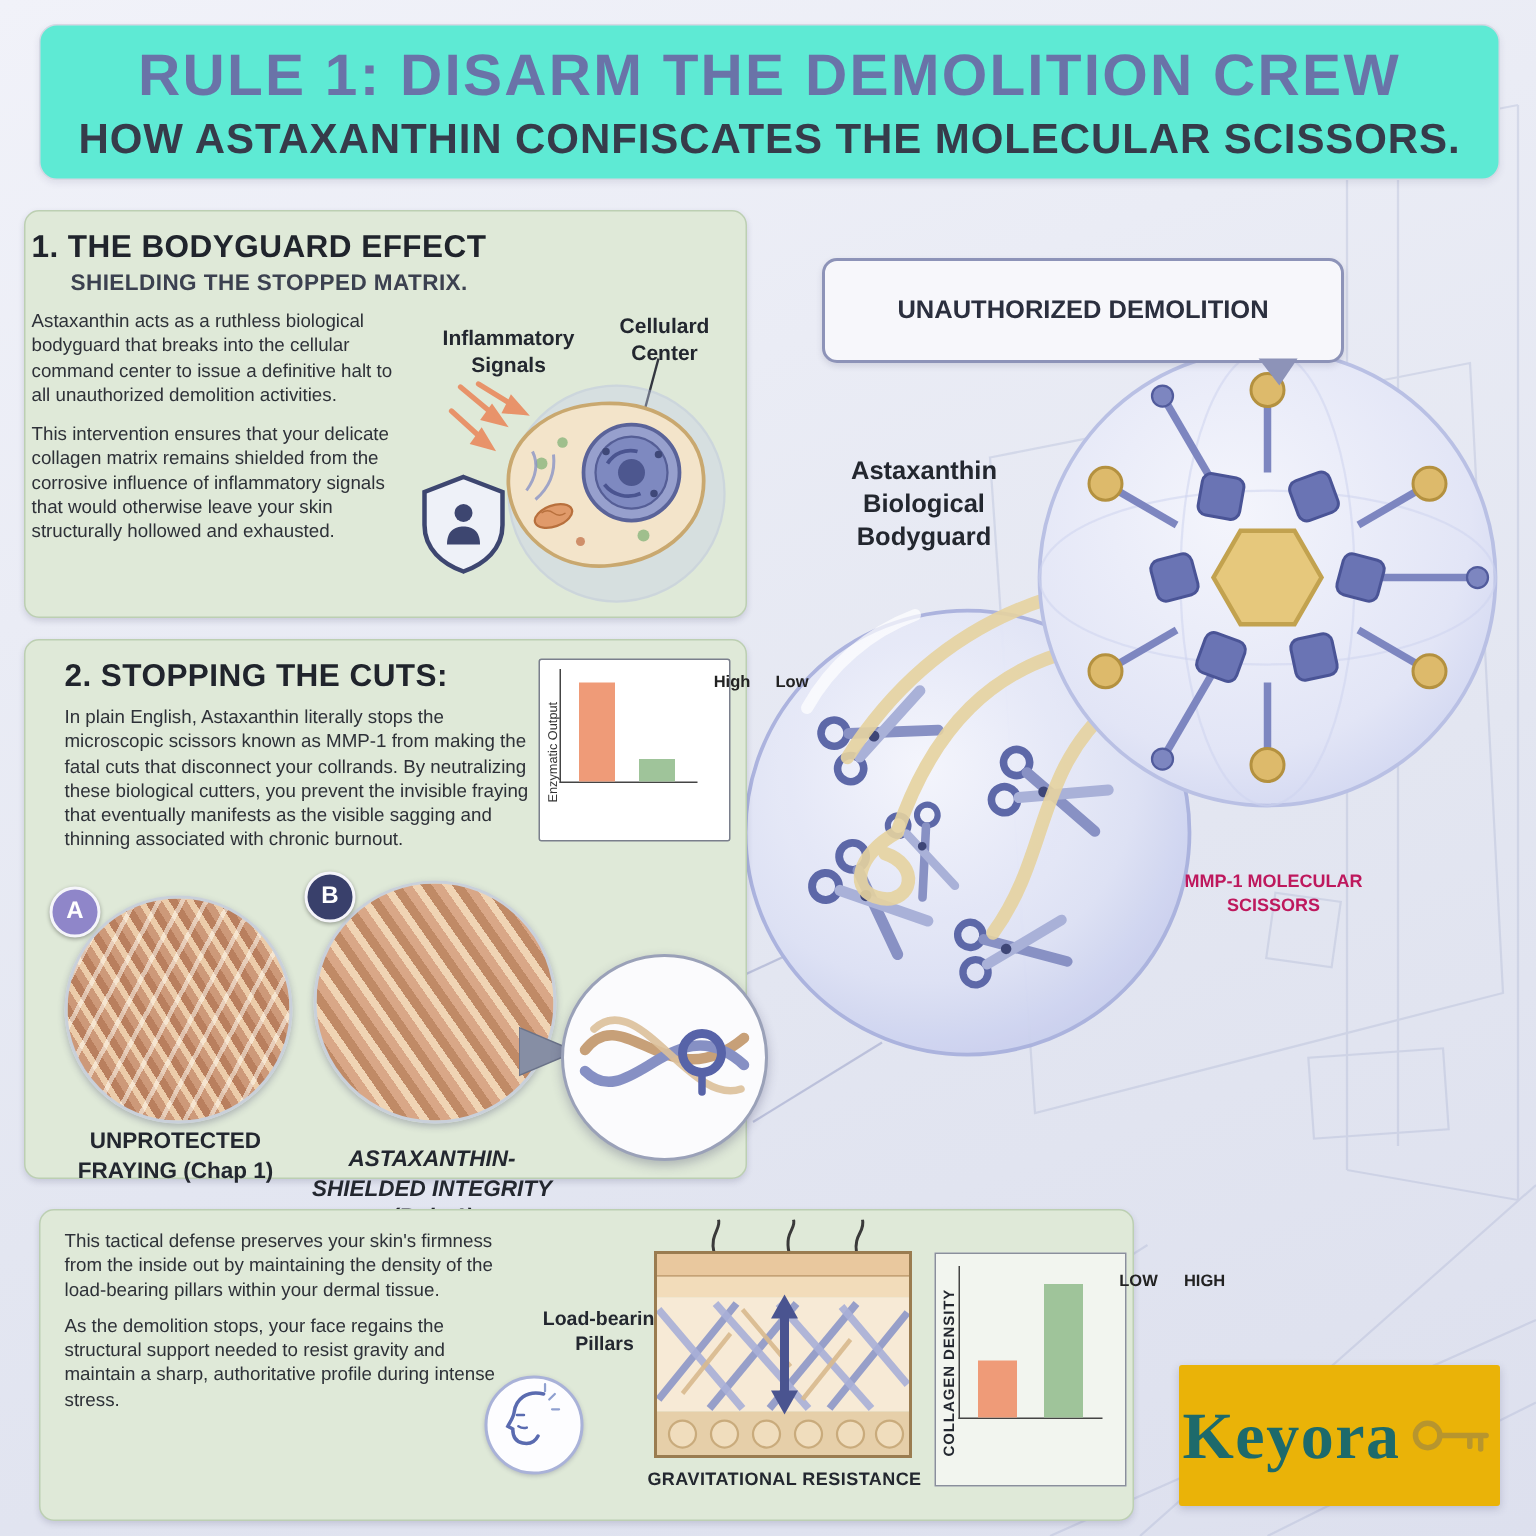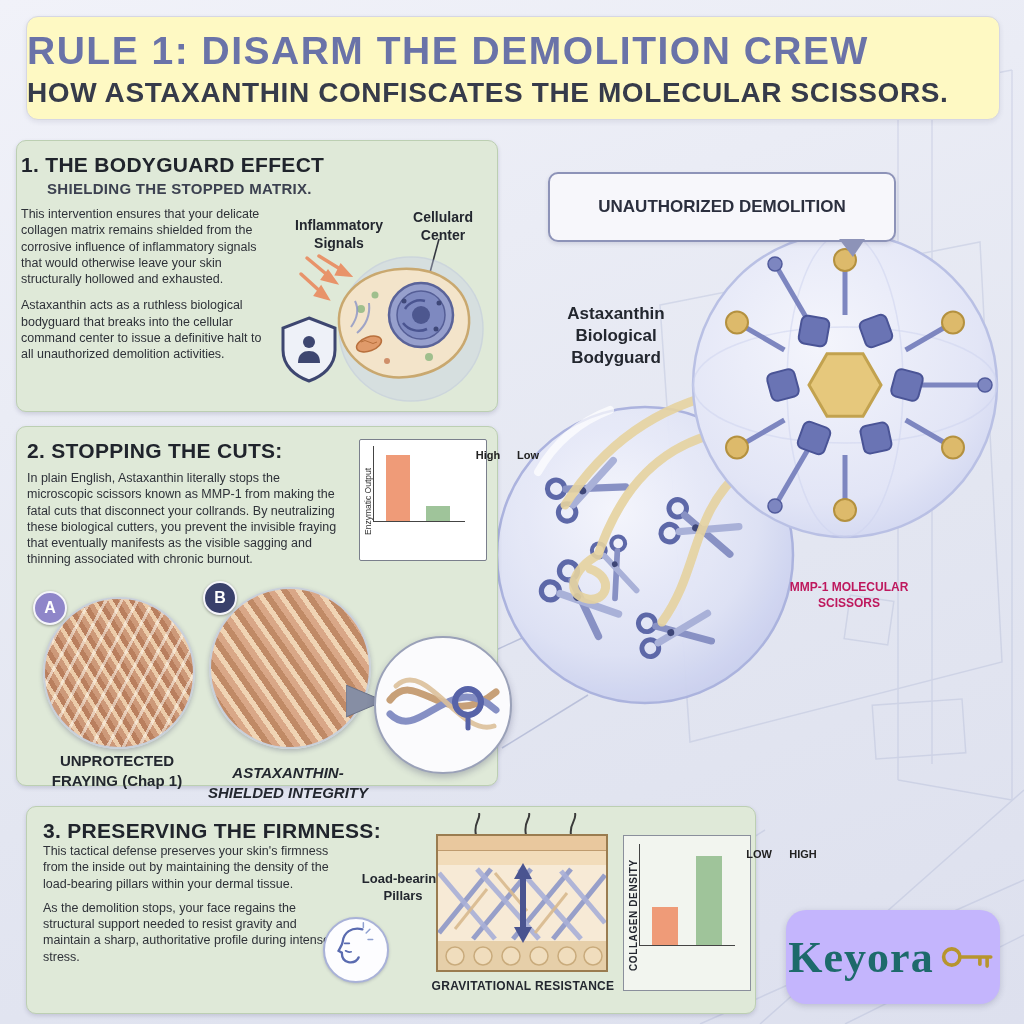--- a/index.html
+++ b/index.html
@@ -5,23 +5,23 @@
   html,body{margin:0;padding:0;}
   body{width:1024px;height:1024px;overflow:hidden;
        font-family:"Liberation Sans",sans-serif;
        background:linear-gradient(160deg,#f1f2f9 0%,#e3e6f1 60%,#dde0ee 100%);
        position:relative;color:#2e3138;}
   .abs{position:absolute;}
   .page{width:1024px;height:1024px;position:relative;}
   .bg-svg{left:0;top:0;width:1024px;height:1024px;z-index:0;pointer-events:none;}
 
   
-  .header{left:26px;top:16px;width:972px;height:102px;background:#fef9c3;
+  .header{left:26px;top:16px;width:972px;height:102px;background:#5eead4;
           border:1px solid #d6d7e3;border-radius:12px;box-shadow:0 2px 5px rgba(60,60,100,.10);
-          z-index:2;}
+          text-align:center;z-index:2;}
   .title{margin-top:12px;font-size:39px;font-weight:bold;color:#6a73a8;letter-spacing:1.5px;}
   .subtitle{margin-top:4px;font-size:28px;font-weight:bold;color:#363b4a;letter-spacing:.6px;}
 
   
   .green-box{background:#dfe9d8;border:1px solid #bccfb2;border-radius:10px;
              box-shadow:0 2px 4px rgba(60,60,100,.18);z-index:2;}
   .s-heading{font-size:21px;font-weight:bold;color:#20242c;letter-spacing:.3px;}
   .body-text{font-size:12.5px;line-height:1.3;color:#2e3138;margin:0 0 10px 0;}
 
   .s1{left:16px;top:140px;width:482px;height:272px;padding:12px 4px;box-sizing:border-box;}
@@ -42,21 +42,21 @@
            box-shadow:0 2px 4px rgba(60,60,100,.15);}
   .callout .tail{position:absolute;right:26px;bottom:-17px;width:0;height:0;
            border-left:8px solid transparent;border-right:18px solid transparent;
            border-top:18px solid #8d93b8;transform:skewX(18deg);}
 
   .molecule-label{left:550px;top:303px;width:132px;text-align:center;font-size:17px;
            font-weight:bold;color:#23272f;line-height:1.3;z-index:2;}
   .scissors-label{left:786px;top:580px;width:126px;text-align:center;font-size:12px;
            font-weight:bold;color:#be185d;line-height:1.3;z-index:2;}
 
-  .s2{left:16px;top:426px;width:482px;height:360px;padding:12px 10px;box-sizing:border-box;}
+  .s2{left:16px;top:426px;width:482px;height:360px;padding:12px 26px;box-sizing:border-box;}
   .s2 .body-text{width:318px;margin-top:7px;}
   
   .chart1{right:10px;top:12px;width:128px;height:122px;background:#ffffff;
           border:1.5px solid #7a7f8c;border-radius:2px;display:flex;padding:6px 4px 4px 3px;box-sizing:border-box;}
   .ylab1{writing-mode:vertical-rl;transform:rotate(180deg);font-size:8.5px;color:#333;
          text-align:center;width:13px;}
   .cright{display:flex;flex-direction:row;}
   .plot1{height:76px;width:92px;border-left:1.5px solid #444;border-bottom:1.5px solid #444;
          display:flex;align-items:flex-end;gap:16px;padding:0 0 0 12px;box-sizing:border-box;}
   .plot1 .bar{width:24px;}
@@ -96,21 +96,21 @@
   .chart2{left:596px;top:28px;width:128px;height:156px;background:#f2f5ef;
           border:1.5px solid #8a8f9c;display:flex;padding:8px 4px 4px 4px;box-sizing:border-box;}
   .ylab2{writing-mode:vertical-rl;transform:rotate(180deg);font-size:10px;font-weight:bold;
          color:#23272f;letter-spacing:.6px;text-align:center;width:16px;}
   .plot2{height:102px;width:96px;border-left:1.5px solid #444;border-bottom:1.5px solid #444;
          display:flex;align-items:flex-end;gap:18px;padding:0 0 0 12px;box-sizing:border-box;}
   .plot2 .bar{width:26px;}
   .cats2{display:flex;gap:8px;padding:4px 0 0 6px;font-size:11px;color:#222;font-weight:bold;}
   .cats2 span{width:36px;text-align:center;}
 
-  .brand-box{left:786px;top:910px;width:214px;height:94px;background:#c4b5fd;border-radius:20px;
+  .brand-box{left:786px;top:910px;width:214px;height:94px;background:#eab308;border-radius:2px;
           box-shadow:0 2px 6px rgba(60,60,100,.22);z-index:2;
           display:flex;align-items:center;justify-content:center;gap:6px;}
   .brand-name{font-family:"Liberation Serif",serif;font-size:44px;font-weight:600;color:#1d6a6b;letter-spacing:1px;}
 </style>
 </head>
 <body>
 
 <div class="page">
 
   <svg class="abs bg-svg" viewBox="0 0 1024 1024">
@@ -215,22 +215,22 @@
   </svg>
 
   <header class="header abs">
     <div class="title">RULE 1: DISARM THE DEMOLITION CREW</div>
     <div class="subtitle">HOW ASTAXANTHIN CONFISCATES THE MOLECULAR SCISSORS.</div>
   </header>
 
   <section class="green-box abs s1">
     <div class="s-heading">1. THE BODYGUARD EFFECT</div>
     <div class="s1-sub">SHIELDING THE STOPPED MATRIX.</div>
+    <p class="body-text">Astaxanthin acts as a ruthless biological bodyguard that breaks into the cellular command center to issue a definitive halt to all unauthorized demolition activities.</p>
     <p class="body-text">This intervention ensures that your delicate collagen matrix remains shielded from the corrosive influence of inflammatory signals that would otherwise leave your skin structurally hollowed and exhausted.</p>
-    <p class="body-text">Astaxanthin acts as a ruthless biological bodyguard that breaks into the cellular command center to issue a definitive halt to all unauthorized demolition activities.</p>
 
     <div class="abs lab-inflammatory">Inflammatory Signals</div>
     <div class="abs lab-cellular">Cellulard Center</div>
 
     <svg class="abs infl-arrows" viewBox="0 0 75 55">
       <g stroke="#e8936a" stroke-width="3.5" fill="#e8936a" stroke-linecap="round">
         <path d="M10,4 L34,24" fill="none"></path>
           <polygon points="38,28 26,25 31,18"></polygon>
         <path d="M4,20 L26,40" fill="none"></path>
           <polygon points="30,44 19,41 24,34"></polygon>
@@ -311,21 +311,20 @@
     <svg viewBox="0 0 134 134" width="134" height="134" style="border-radius:50%;">
       <path d="M14,62 C40,28 70,96 120,54" stroke="#c7a078" stroke-width="7" fill="none" stroke-linecap="round"></path>
       <path d="M14,76 C44,106 74,30 120,72" stroke="#8690c4" stroke-width="7" fill="none" stroke-linecap="round"></path>
       <path d="M20,48 C50,20 84,100 118,88" stroke="#dcc09a" stroke-width="5" fill="none" opacity="0.9" stroke-linecap="round"></path>
       <circle cx="92" cy="64" r="13" fill="none" stroke="#5763a8" stroke-width="6"></circle>
       <path d="M92,77 v13" stroke="#5763a8" stroke-width="5" stroke-linecap="round"></path>
     </svg>
   </div>
 
   <section class="green-box abs s3">
-    <div class="s-heading">3. PRESERVING THE FIRMNESS:</div>
     <p class="body-text">This tactical defense preserves your skin's firmness from the inside out by maintaining the density of the load-bearing pillars within your dermal tissue.</p>
     <p class="body-text">As the demolition stops, your face regains the structural support needed to resist gravity and maintain a sharp, authoritative profile during intense stress.</p>
 
     <div class="abs lab-pillars">Load-bearing Pillars</div>
     <svg class="abs pillar-line" viewBox="0 0 38 12">
       <path d="M0,6 H27" stroke="#23272f" stroke-width="2"></path>
       <circle cx="32" cy="6" r="3.5" fill="#23272f"></circle>
     </svg>
 
     <div class="abs face-circle">

